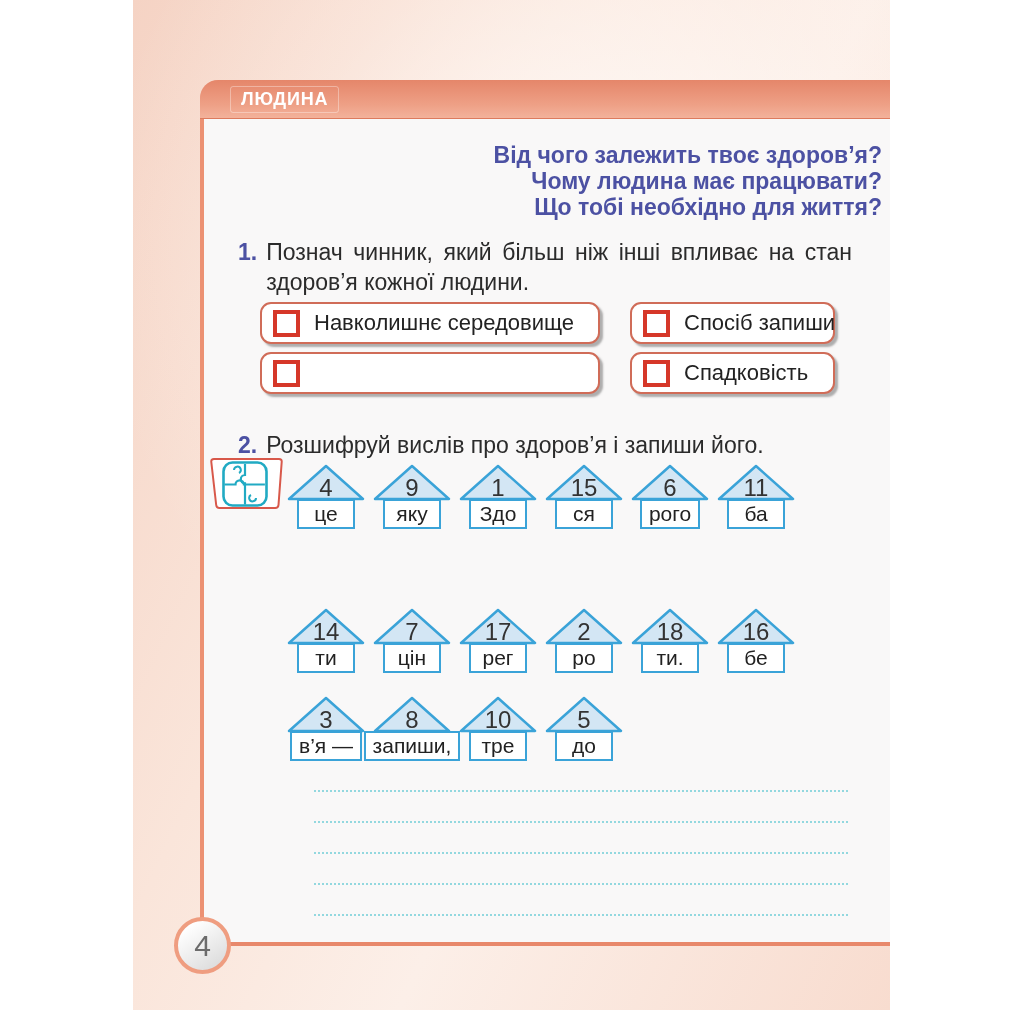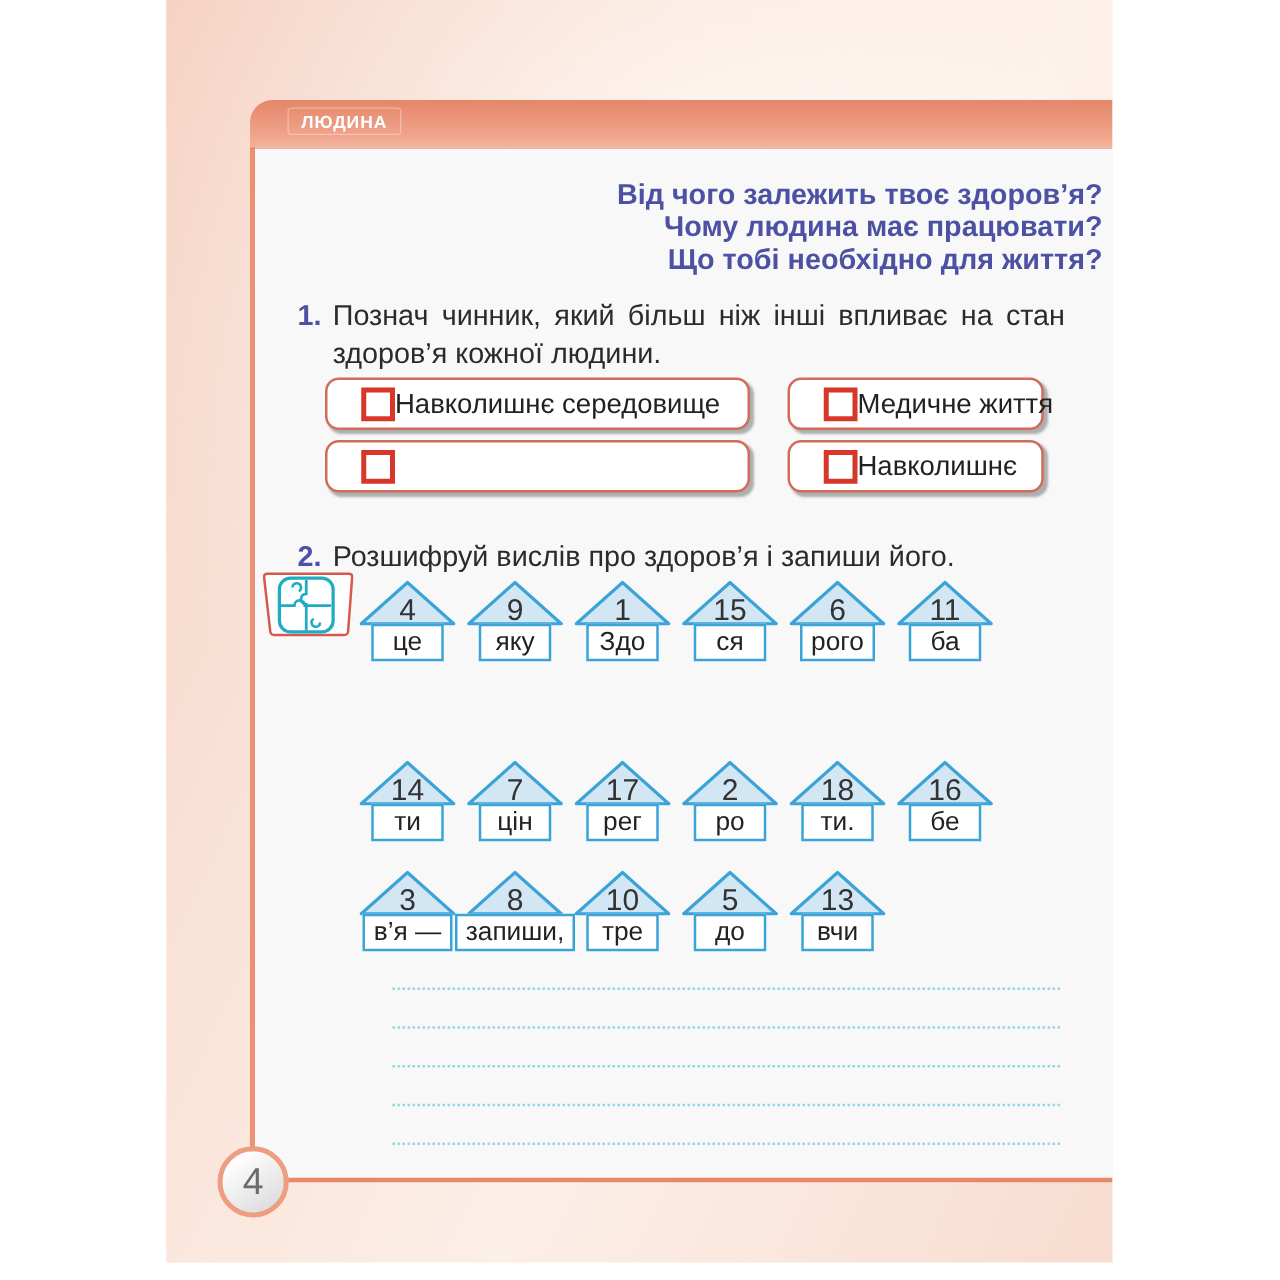--- a/index.html
+++ b/index.html
@@ -25,21 +25,21 @@
     border-top-left-radius:20px;
   }
   .card-header {
     position:relative; height:39px; margin-left:-4px;
     background:linear-gradient(180deg,#e5866a 0%, #eea086 65%, #f3b29b 100%);
     border-top-left-radius:18px;
     border-bottom:1px solid #dd7b5e;
   }
   .header-tab {
     position:absolute; left:30px; top:6px; padding:2px 10px;
-    color:#ffffff; font-weight:bold; font-size:14px; letter-spacing:.8px;
+    color:#ffffff; font-weight:bold; font-size:18px; letter-spacing:.8px;
     border:1px solid rgba(255,255,255,.35); border-radius:3px;
   }
 
   .title {
     position:absolute; top:62px; left:0; right:8px; text-align:right;
     color:#4c51a3; font-weight:bold; font-size:23px; line-height:26px;
   }
 
   .task { position:absolute; left:34px; right:38px; display:flex; gap:9px;
     font-size:23px; line-height:30px; color:#2b2b2b; }
@@ -50,21 +50,21 @@
   .justify { text-align:justify; }
 
   .options {
     position:absolute; top:222px; left:56px;
     display:grid; grid-template-columns:340px 205px; column-gap:30px; row-gap:8px;
   }
   .option {
     height:42px; background:#ffffff;
     border:2px solid #d06c58; border-radius:11px;
     box-shadow:3px 3px 2px rgba(100,100,100,.5);
-    display:flex; align-items:center; padding-left:27px;
+    display:flex; align-items:center; gap:14px; padding-left:11px;
     cursor:pointer;
   }
   .checkbox { width:27px; height:27px; background:#ffffff; border:4px solid #d63729; flex:0 0 auto; }
   .option-label { font-size:22px; color:#222222; white-space:nowrap; }
 
   .puzzle-badge { position:absolute; left:3px; top:376px; }
 
   .houses-row { position:absolute; left:83px; display:flex; gap:8px; }
   .row-0 { top:384px; } .row-1 { top:528px; } .row-2 { top:616px; }
   .house { width:78px; display:flex; flex-direction:column; align-items:center; }
@@ -109,28 +109,28 @@
       <span class="task-text justify">Познач чинник, який більш ніж інші впливає на стан здоров’я кожної людини.</span>
     </div>
 
     <div class="options">
       <div class="option">
         <span class="checkbox"></span>
         <span class="option-label">Навколишнє середовище</span>
       </div>
       <div class="option">
         <span class="checkbox"></span>
-        <span class="option-label">Медичне життя</span>
-      </div>
-      <div class="option">
-        <span class="checkbox"></span>
-      </div>
-      <div class="option">
-        <span class="checkbox"></span>
-        <span class="option-label">Навколишнє</span>
+        <span class="option-label">Спосіб запиши</span>
+      </div>
+      <div class="option">
+        <span class="checkbox"></span>
+      </div>
+      <div class="option">
+        <span class="checkbox"></span>
+        <span class="option-label">Спадковість</span>
       </div>
     </div>
 
     <div class="task task-2">
       <span class="task-num">2.</span>
       <span class="task-text">Розшифруй вислів про здоров’я і запиши його.</span>
     </div>
 
     <div class="puzzle-badge">
       <svg width="76" height="57" viewBox="0 0 76 57">
@@ -255,27 +255,20 @@
         </svg>
         <div class="house-body">тре</div>
       </div>
       <div class="house">
         <svg width="78" height="37" viewBox="0 0 78 37">
           <polygon points="2,35 39,2 76,35" fill="#d3e6f4" stroke="#3aa3d8" stroke-width="2.5" stroke-linejoin="round"></polygon>
           <text class="roof-num" x="39" y="32" text-anchor="middle">5</text>
         </svg>
         <div class="house-body">до</div>
       </div>
-      <div class="house">
-        <svg width="78" height="37" viewBox="0 0 78 37">
-          <polygon points="2,35 39,2 76,35" fill="#d3e6f4" stroke="#3aa3d8" stroke-width="2.5" stroke-linejoin="round"></polygon>
-          <text class="roof-num" x="39" y="32" text-anchor="middle">13</text>
-        </svg>
-        <div class="house-body">вчи</div>
-      </div>
     </div>
 
     <div class="write-lines">
       <div class="wline"></div>
       <div class="wline"></div>
       <div class="wline"></div>
       <div class="wline"></div>
       <div class="wline"></div>
     </div>
   </div>

